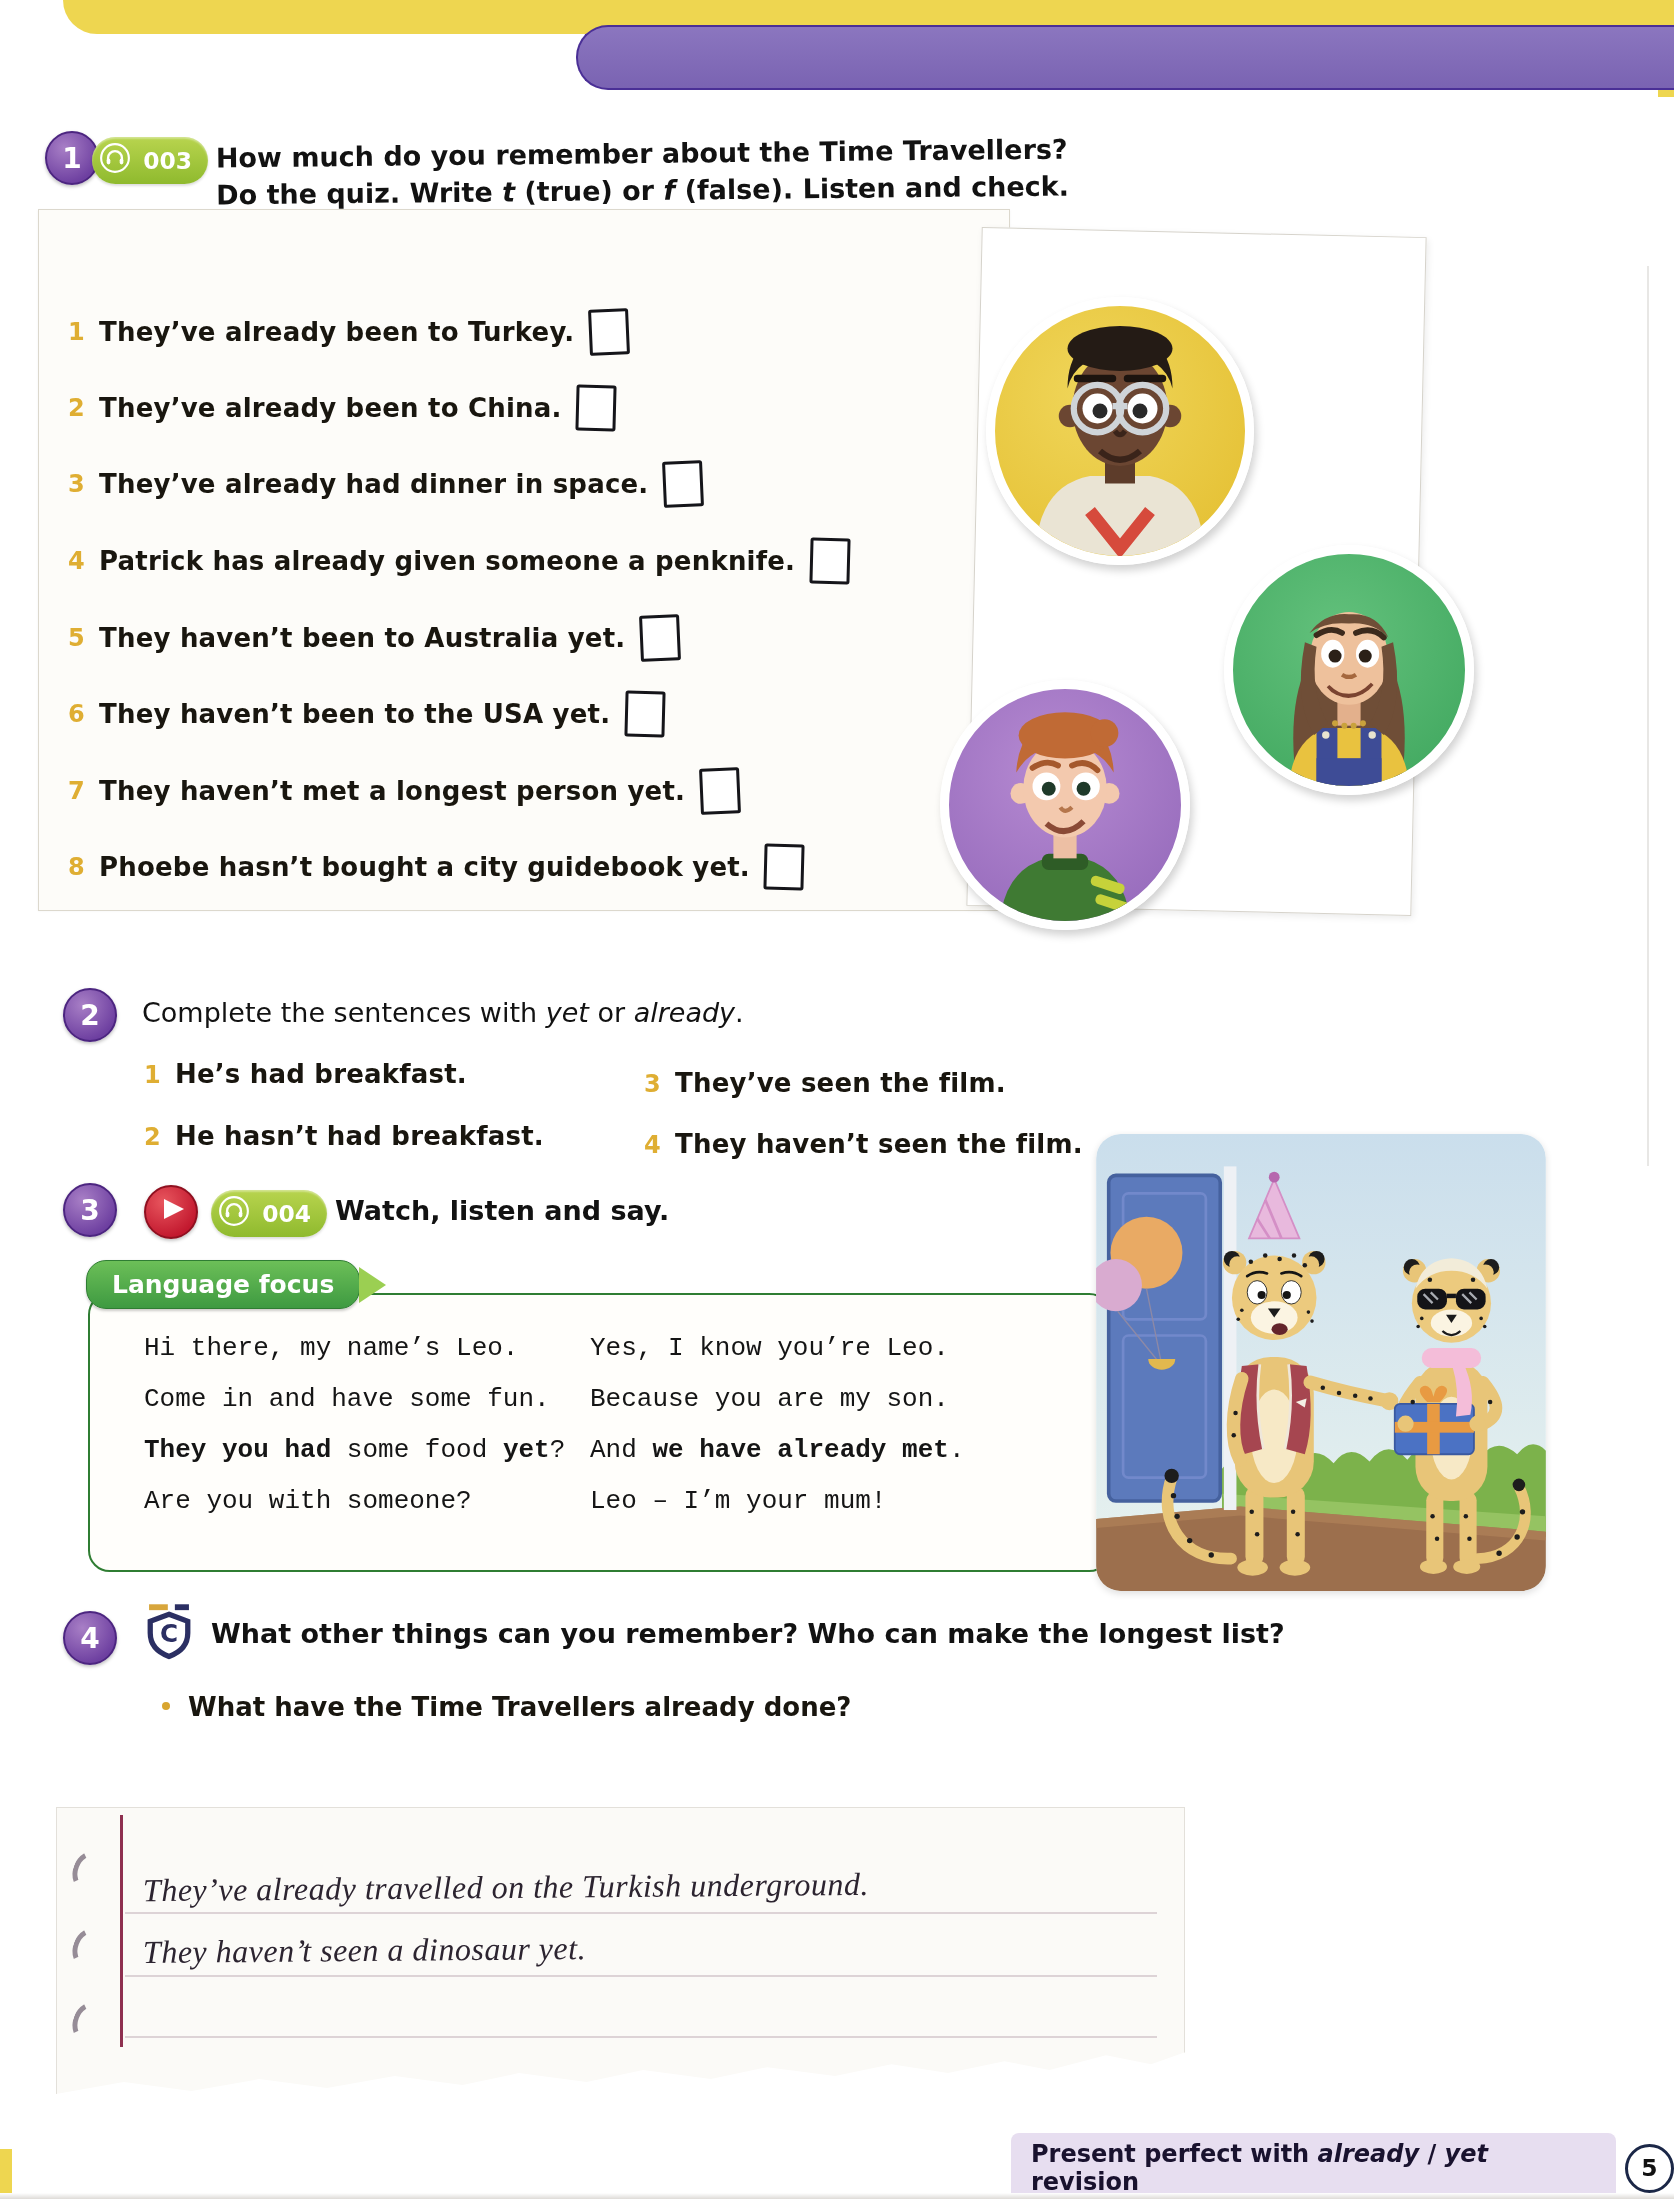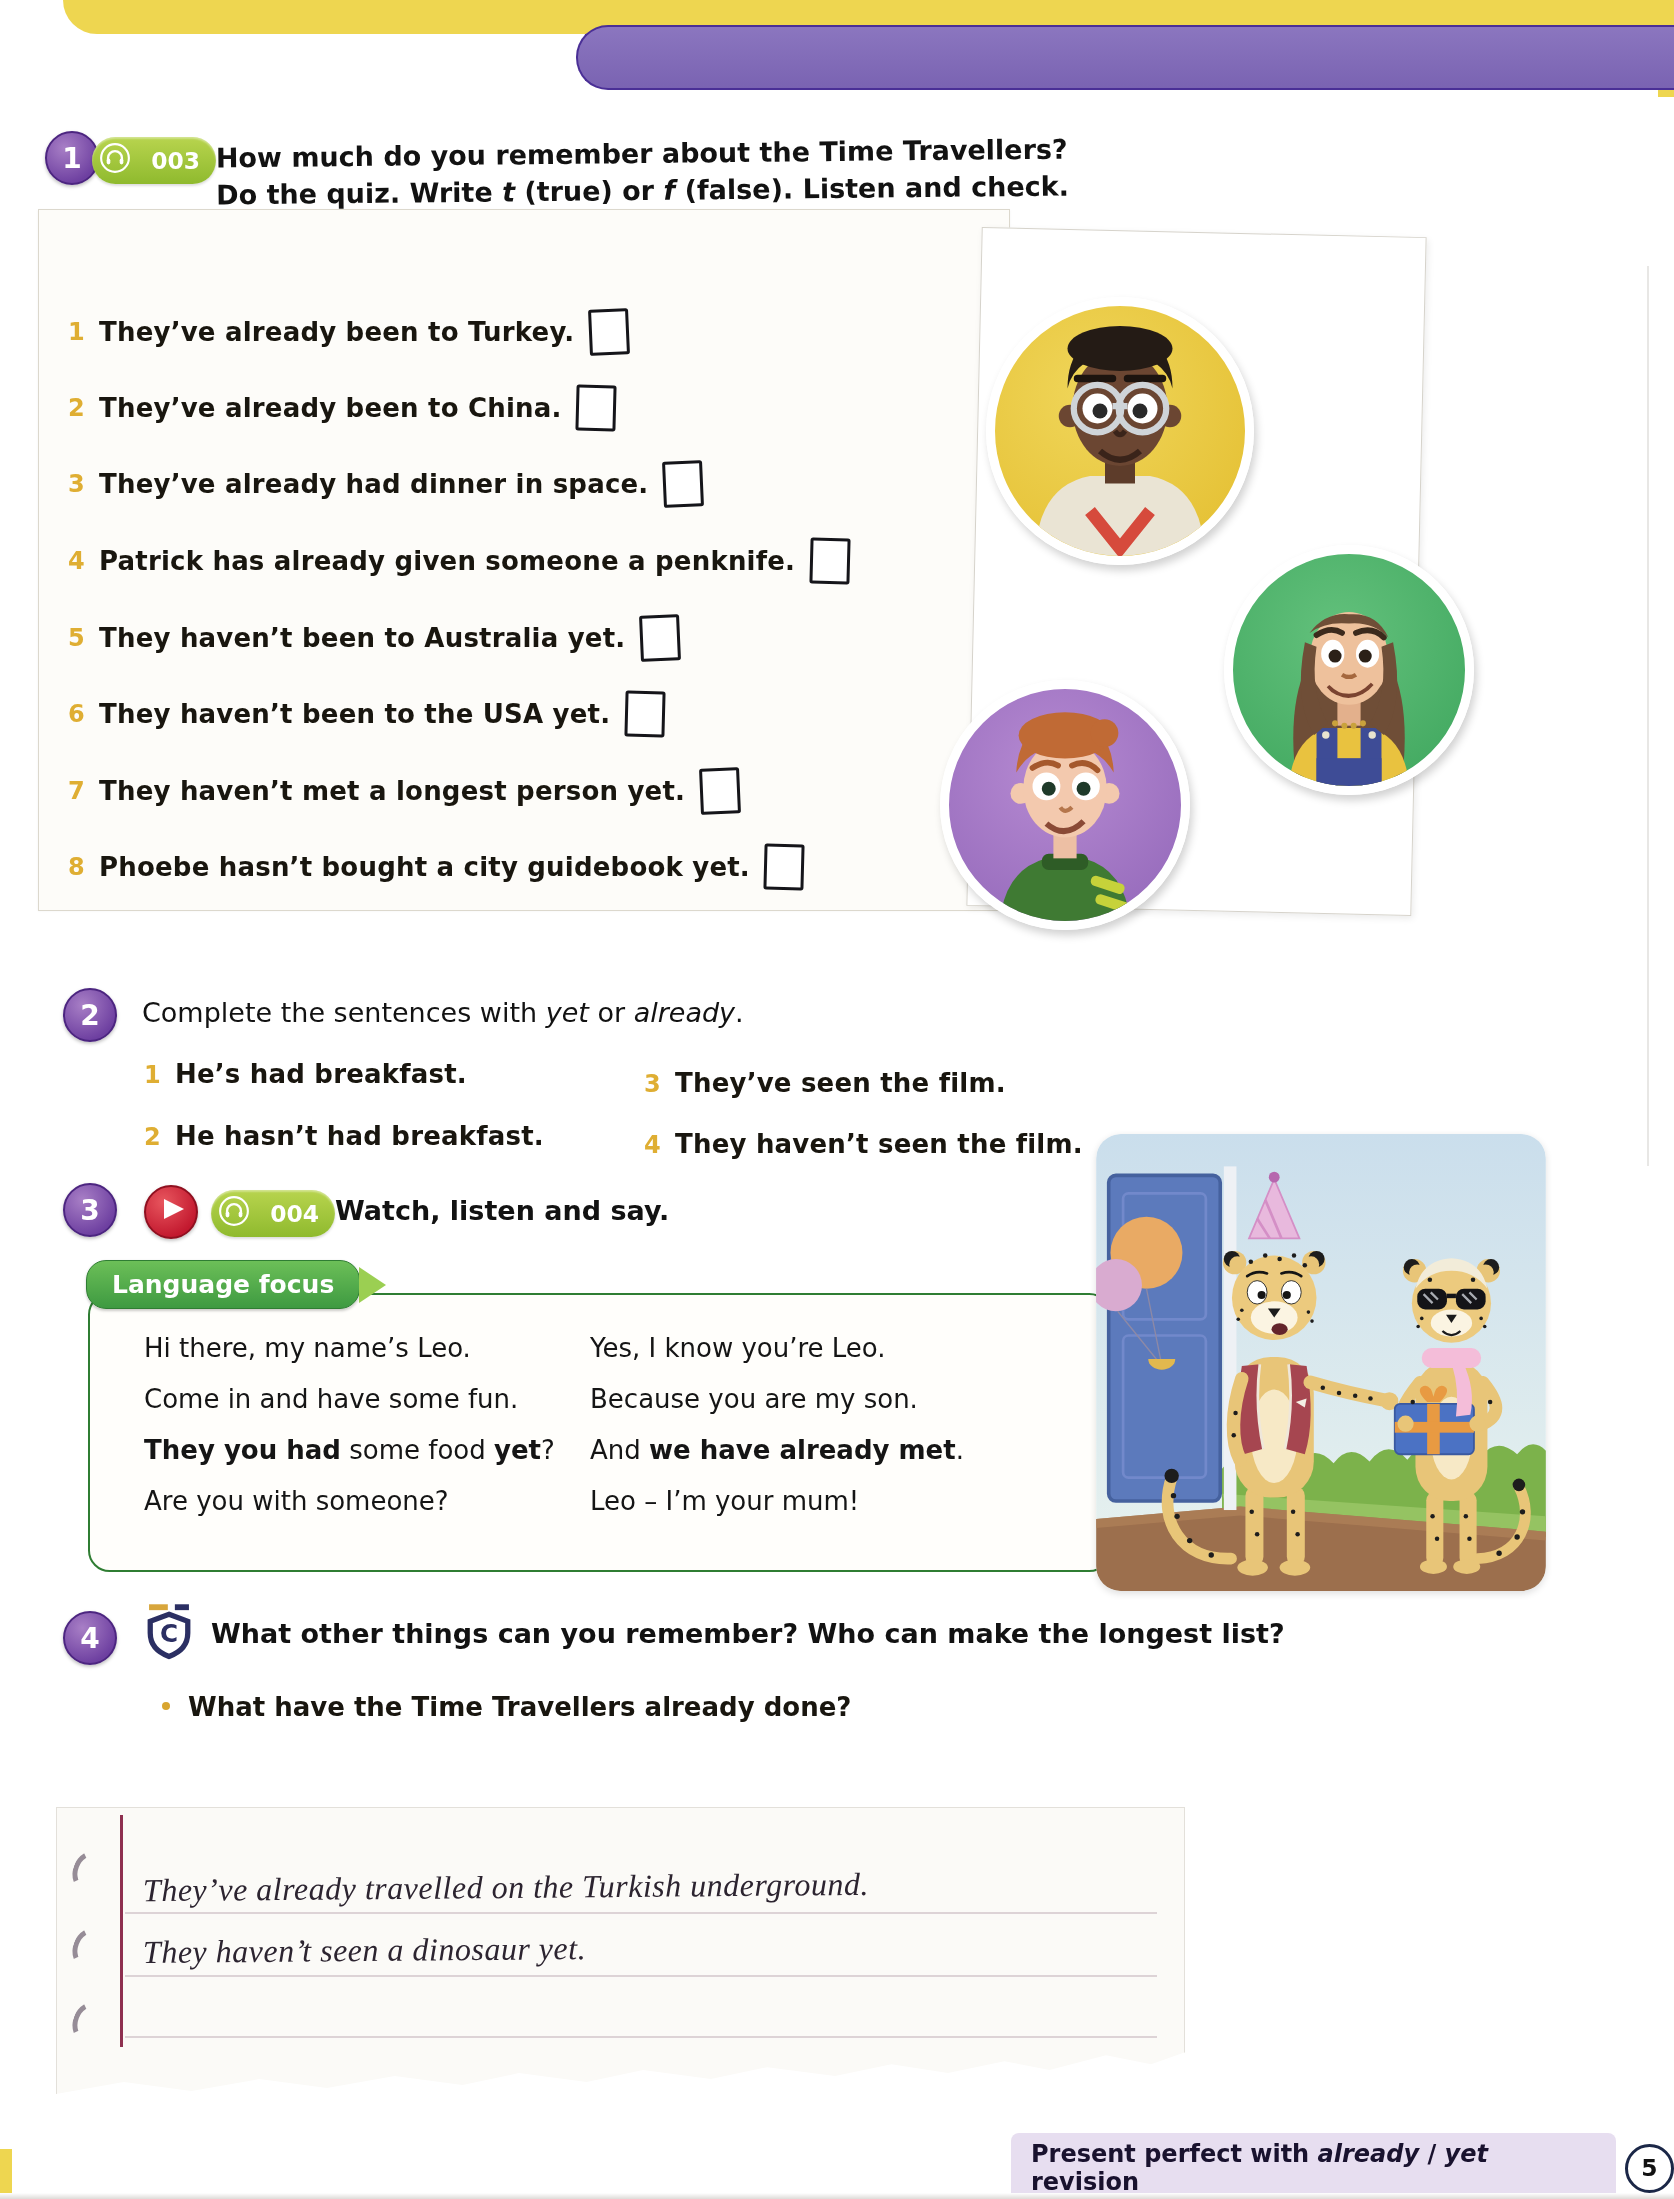--- a/index.html
+++ b/index.html
@@ -16,21 +16,21 @@
   .strip-bl{position:absolute;left:0;top:2149px;width:11.7px;height:50px;background:#eed650;}
   .page-edge-line{position:absolute;left:1647px;top:266px;width:1.8px;height:900px;background:#d9d7d3;opacity:.6;}
   .page-bottom{position:absolute;left:0;right:0;bottom:0;height:7.2px;background:linear-gradient(#ffffff,#d8d5d1);}
 
   
   .num-badge{position:absolute;width:50px;height:50px;border-radius:50%;
              background:radial-gradient(circle at 35% 30%,#a87fc6,#6d3fa0 75%);
              border:2.7px solid #4c2580;color:#fff;font-weight:700;font-size:28px;
              display:flex;align-items:center;justify-content:center;
              box-shadow:0 1.8px 3.6px rgba(0,0,0,.25);}
-  .audio-pill{position:absolute;display:inline-flex;align-items:center;gap:20px;
+  .audio-pill{position:absolute;display:inline-flex;align-items:center;gap:12px;
               background:linear-gradient(#b8d44e,#8fba2e);border-radius:23.4px;
               padding:4.5px 16px 4.5px 7.2px;color:#fff;font-weight:700;font-size:23.4px;
               box-shadow:inset 0 1.8px 1.8px rgba(255,255,255,.4),0 1.8px 2.7px rgba(0,0,0,.15);}
   .play-btn{position:absolute;width:50px;height:50px;border-radius:50%;
             background:radial-gradient(circle at 35% 30%,#e8565e,#c2182e 75%);
             border:2.7px solid #8f1020;box-shadow:0 1.8px 3.6px rgba(0,0,0,.25);}
   .play-btn::after{content:"";position:absolute;left:18px;top:11.7px;width:0;height:0;
             border-left:20px solid #fff;border-top:10.8px solid transparent;border-bottom:10.8px solid transparent;}
 
   
@@ -68,21 +68,21 @@
   
   .ex3-text{position:absolute;left:335px;top:1195px;font-size:27px;font-weight:700;color:#121212;}
   .lf-box{position:absolute;left:88px;top:1293px;width:1019px;height:275px;
           border:2.7px solid #2f7d33;border-radius:21.6px;background:#fffefb;}
   .lf-banner{position:absolute;left:86px;top:1260px;background:linear-gradient(#6cbf58,#3e9a41);
              color:#fff;font-weight:700;font-size:25px;padding:9px 25px;border-radius:20px;
              border:1.8px solid #2f7d33;box-shadow:0 1.8px 2.7px rgba(0,0,0,.2);z-index:3;}
   .lf-banner::after{content:"";position:absolute;right:-27px;top:50%;transform:translateY(-50%);
              width:0;height:0;border-left:27px solid #9bcf52;
              border-top:18px solid transparent;border-bottom:18px solid transparent;}
-  .lf-col{position:absolute;top:1323px;font-size:26px;font-weight:500;color:#151515;line-height:51px;z-index:2;}
+  .lf-col{position:absolute;top:1323px;font-size:26px;font-weight:500;color:#151515;line-height:51px;z-index:2;font-family:Liberation Mono, monospace;}
   .lf-left{left:144px;}
   .lf-right{left:590px;}
 
   .scene{position:absolute;left:1096px;top:1134px;width:450px;height:457px;border-radius:25px;
          overflow:hidden;box-shadow:0 2.7px 7.2px rgba(0,0,0,.12);z-index:4;}
   .scene svg{display:block;width:100%;height:100%;}
 
   
   .shield{position:absolute;left:142px;top:1599px;width:54px;height:61px;}
   .ex4-text{position:absolute;left:211px;top:1618px;font-size:27px;font-weight:700;color:#121212;}

